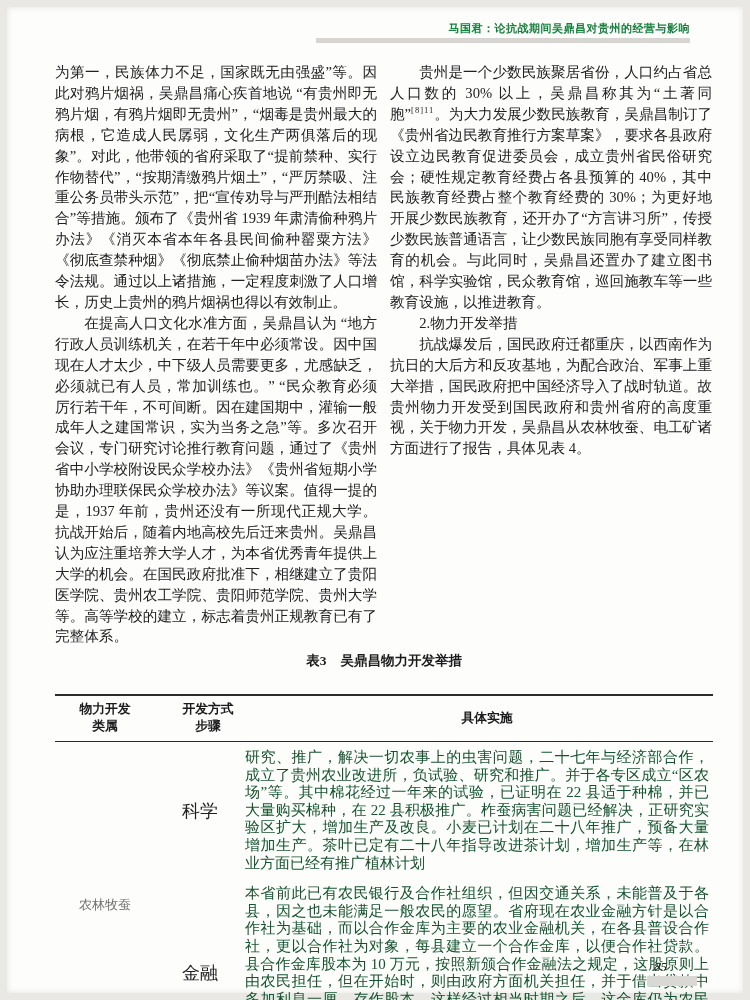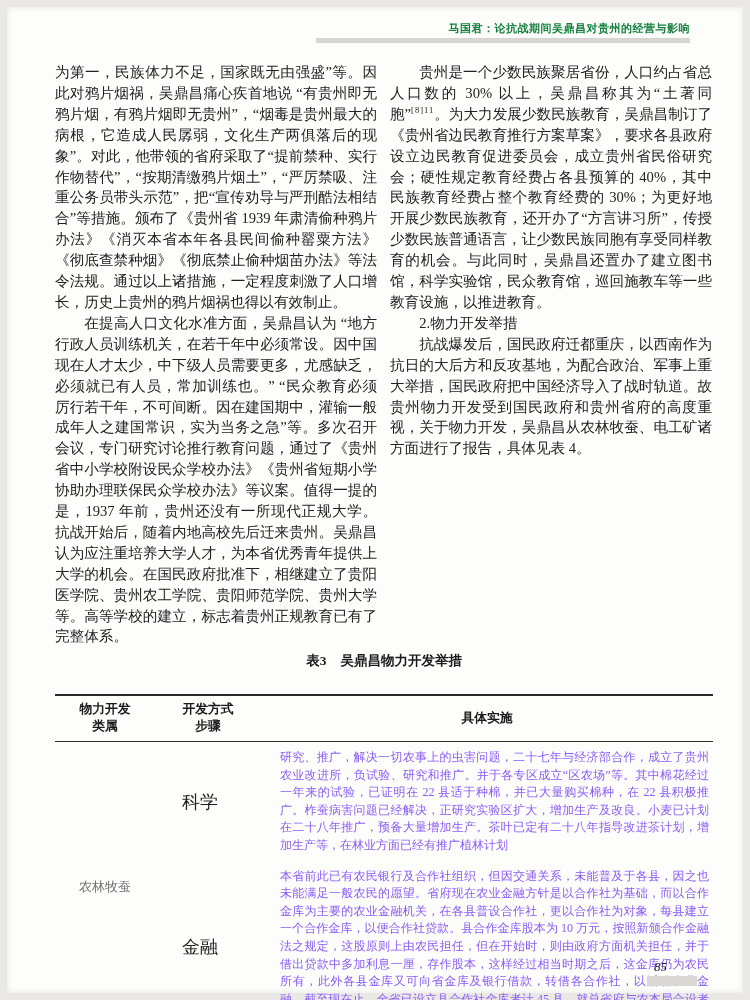--- a/index.html
+++ b/index.html
@@ -66,22 +66,22 @@
     display: flex; align-items: center; justify-content: center;
     font-size: 13px; color: #737373;
   }
   .method {
     display: flex; align-items: center; justify-content: center;
     font-size: 18px; color: #1f1f1f;
   }
   .m1 { grid-column: 2; grid-row: 1; }
   .m2 { grid-column: 2; grid-row: 2; }
   .detail {
-    font-size: 12px; line-height: 17.6px;
-    text-align: justify; color: #8b5cf6; padding-right: 4px; margin-left: 35px;
+    font-size: 15px; line-height: 17.6px;
+    text-align: justify; color: #14532d; padding-right: 4px;
   }
   .d1 { grid-column: 3; grid-row: 1; }
   .d2 { grid-column: 3; grid-row: 2; }
   
   .pageno-bar {
     position: absolute; left: 640px; top: 969px;
     width: 50px; height: 10px; background: #d9d8d4;
   }
   .pageno {
     position: absolute; left: 647px; top: 952px;

